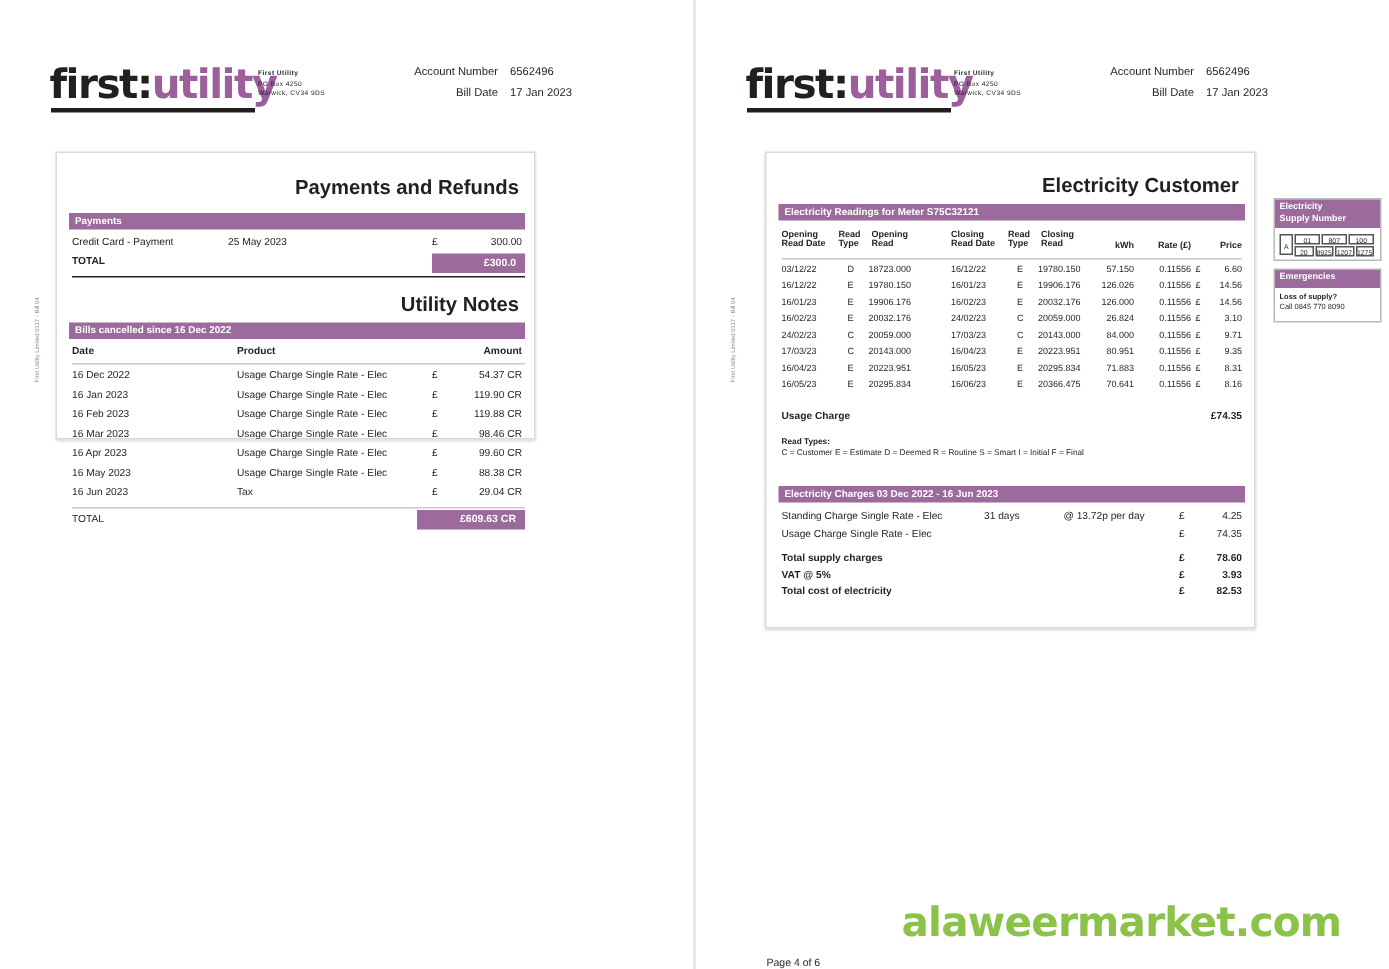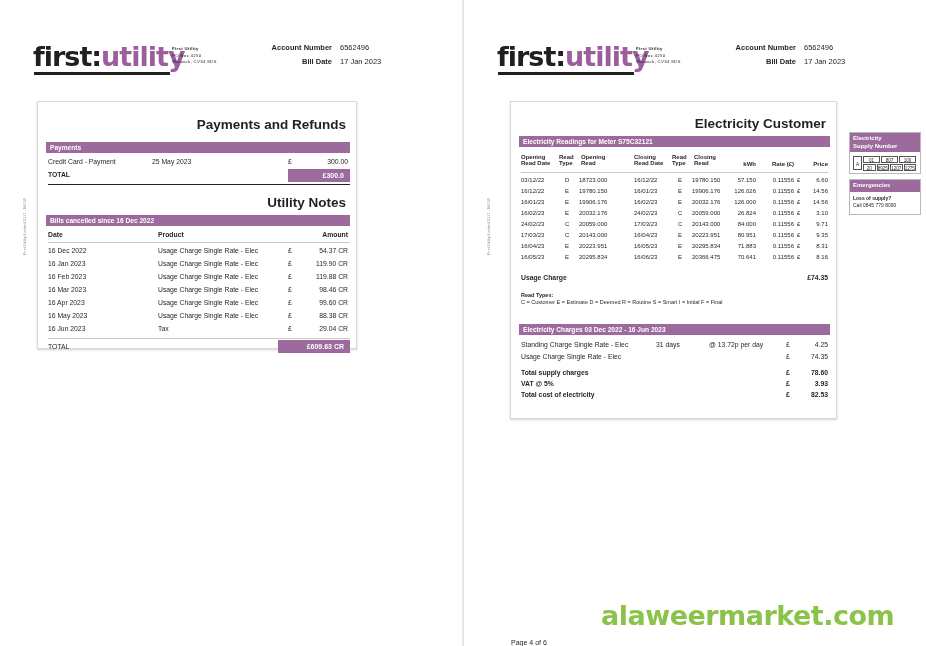--- a/index.html
+++ b/index.html
@@ -31,21 +31,21 @@
   .addr{
     position:absolute;
     font-size:4.4px;
     line-height:1.5;
     color:#231f20;
     letter-spacing:.3px;
     white-space:nowrap;
   }
   .addr b{font-weight:bold;}
   .acctbox{position:absolute;font-size:7.5px;white-space:nowrap;}
-  .acctbox .lbl{font-weight:bold;display:inline-block;text-align:right;}
+  .acctbox .lbl{font-weight:normal;display:inline-block;text-align:right;}
   .acctbox .val{display:inline-block;margin-left:8px;}
 
   
   .card{
     position:absolute;
     background:#fff;
     border:1px solid #d9d9d9;
     box-shadow:0 1px 2px rgba(0,0,0,.18);
     box-sizing:border-box;
   }
@@ -136,21 +136,21 @@
 
   <div class="acctbox" style="left:252px;top:28px;">
     <span class="lbl" style="width:80px;">Account Number</span><span class="val">6562496</span>
   </div>
   <div class="acctbox" style="left:252px;top:42px;">
     <span class="lbl" style="width:80px;">Bill Date</span><span class="val">17 Jan 2023</span>
   </div>
 
   <div class="vtext" style="left:22px;top:240px;">First Utility Limited 0117 - Bill 04</div>
 
-  <div class="card" style="left:37px;top:86px;width:320px;height:248px;">
+  <div class="card" style="left:37px;top:86px;width:320px;height:192px;">
 
     <div class="card-title" style="top:15px;">Payments and Refunds</div>
 
     <div class="bar" style="left:8px;top:40px;width:304px;">Payments</div>
 
     <div class="t" style="left:10px;top:56px;">Credit Card - Payment</div>
     <div class="t" style="left:114px;top:56px;">25 May 2023</div>
     <div class="t" style="left:250px;top:56px;">£</div>
     <div class="t r" style="left:240px;top:56px;width:70px;">300.00</div>
 

